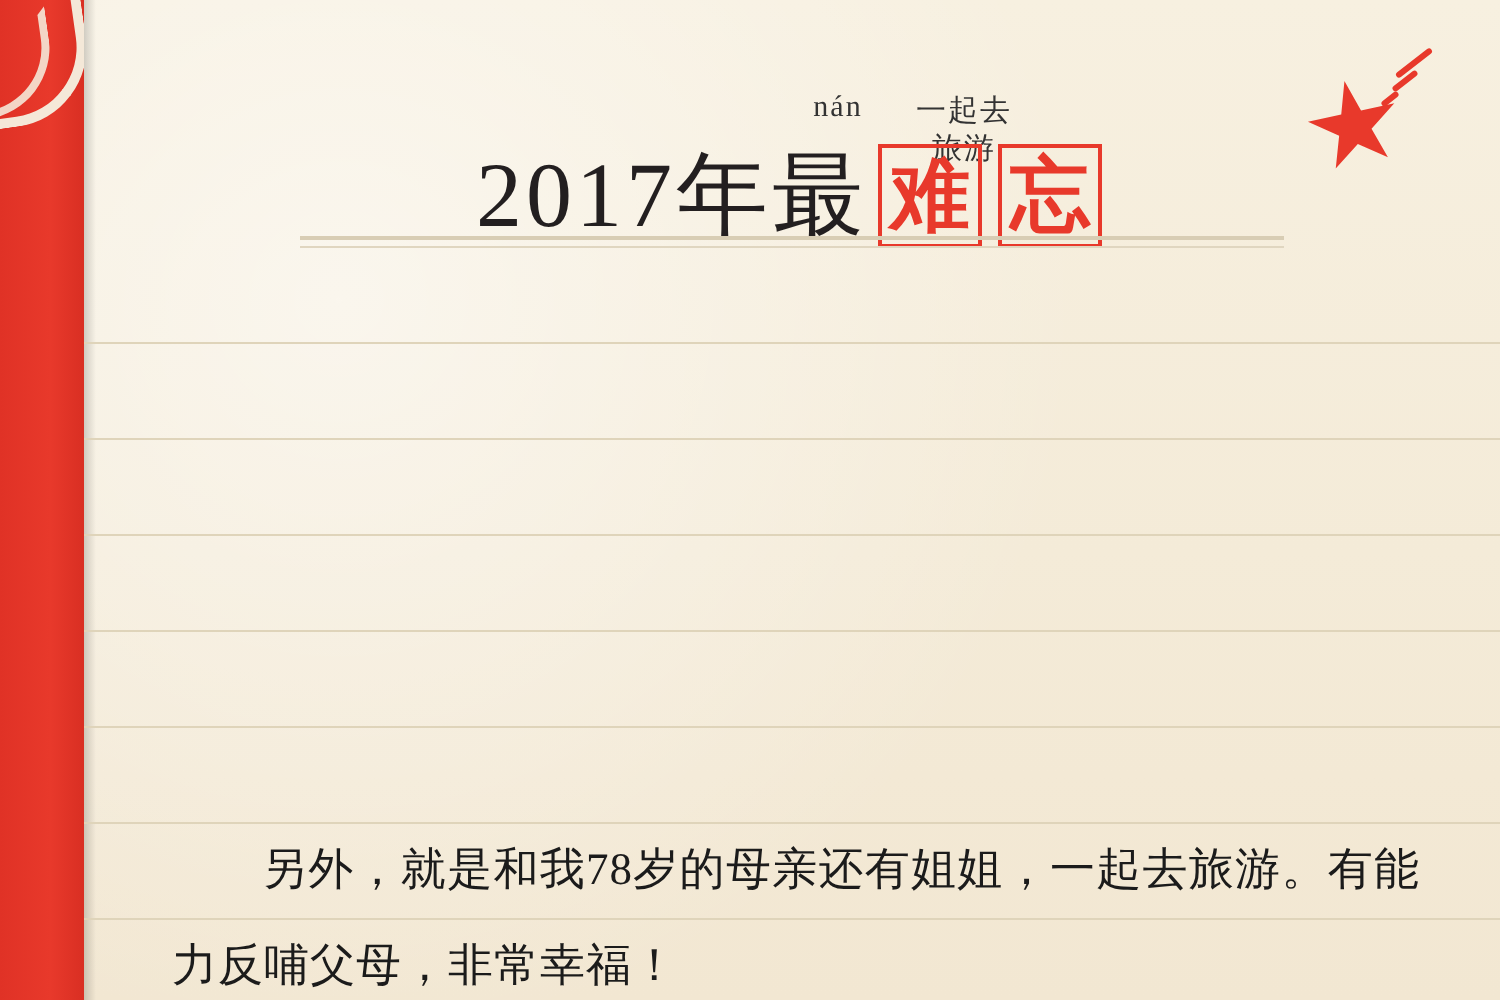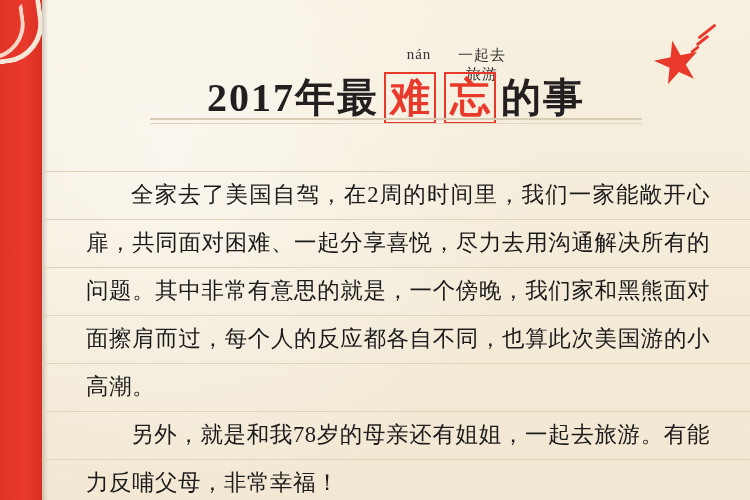--- a/index.html
+++ b/index.html
@@ -120,22 +120,22 @@
   .title-line {
     position: relative;
     display: inline-flex;
     align-items: center;
     justify-content: center;
     gap: 2px;
     margin-top: 4px;
   }
   .title-seg {
     font-family: "Liberation Serif", serif;
-    font-weight: bold;
-    font-size: 40px;
+    font-weight: normal;
+    font-size: 46px;
     color: #231f20;
     letter-spacing: 2px;
     line-height: 1;
   }
   .boxed-char {
     display: inline-flex;
     align-items: center;
     justify-content: center;
     width: 52px; height: 52px;
     border: 2px solid #e8392b;
@@ -212,32 +212,30 @@
 
   <div class="title-wrap">
     <div class="pinyin-row">
       <span class="pinyin p1">nán</span>
       <span class="pinyin p2">一起去旅游</span>
     </div>
     <div class="title-line">
       <span class="title-seg">2017年最</span>
       <span class="boxed-char">难</span>
       <span class="boxed-char">忘</span>
-      <span class="title-seg">的事</span>
     </div>
   </div>
   <div class="title-underline"></div>
   <div class="title-underline thin"></div>
 
   <div class="body-wrap">
     <div class="rule" style="top:31px"></div>
     <div class="rule" style="top:79px"></div>
     <div class="rule" style="top:127px"></div>
     <div class="rule" style="top:175px"></div>
     <div class="rule" style="top:223px"></div>
     <div class="rule" style="top:271px"></div>
     <div class="rule" style="top:319px"></div>
 
-    <p class="para p1">全家去了美国自驾，在2周的时间里，我们一家能敞开心扉，共同面对困难、一起分享喜悦，尽力去用沟通解决所有的问题。其中非常有意思的就是，一个傍晚，我们家和黑熊面对面擦肩而过，每个人的反应都各自不同，也算此次美国游的小高潮。</p>
     <p class="para p2">另外，就是和我78岁的母亲还有姐姐，一起去旅游。有能力反哺父母，非常幸福！</p>
   </div>
 
 </div>
 
 </body></html>

